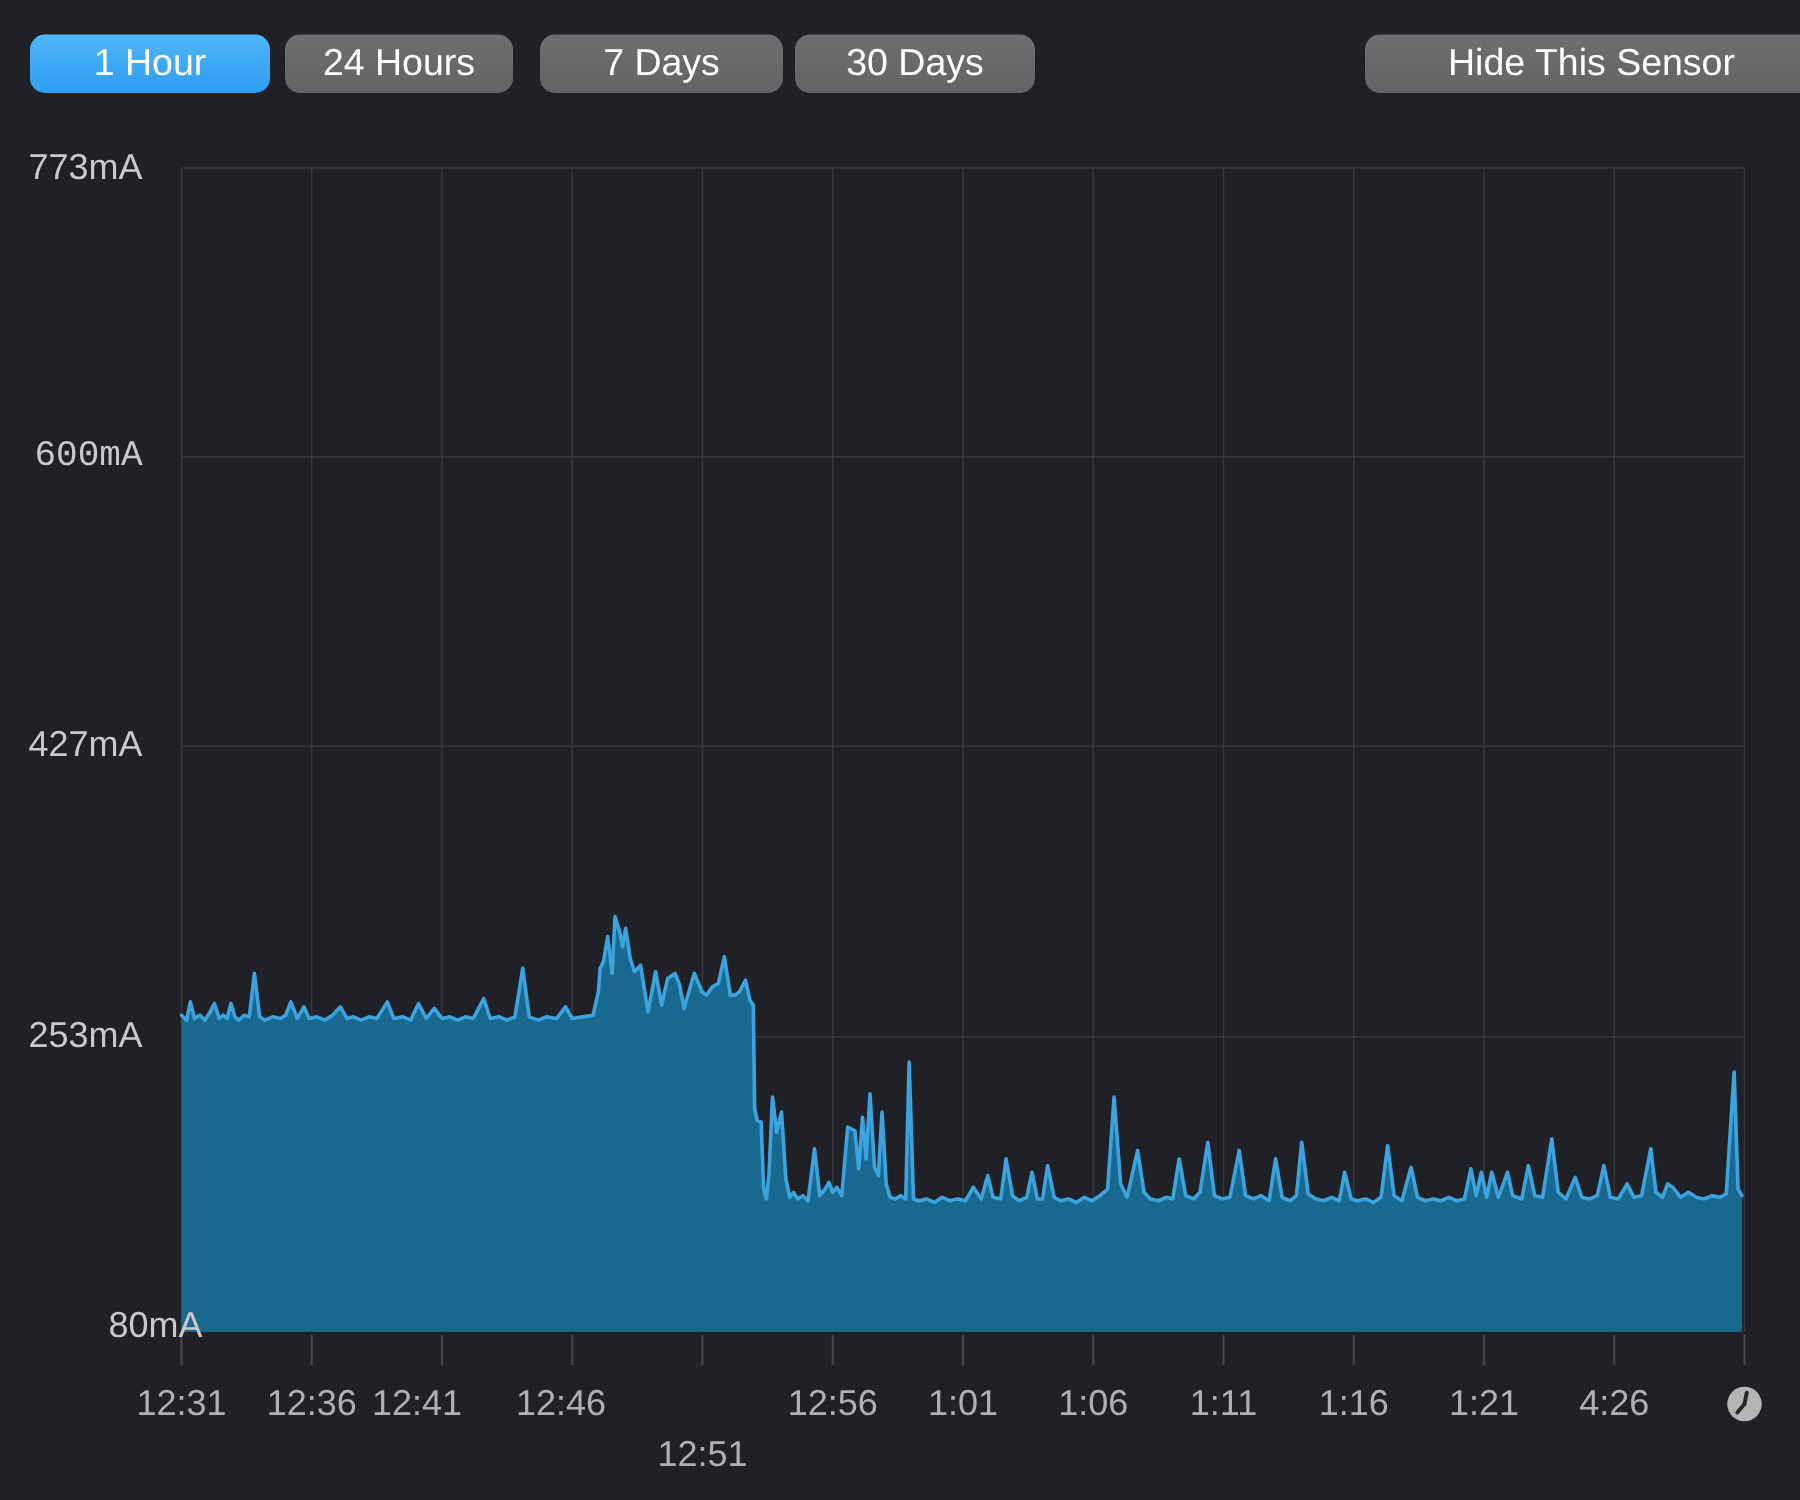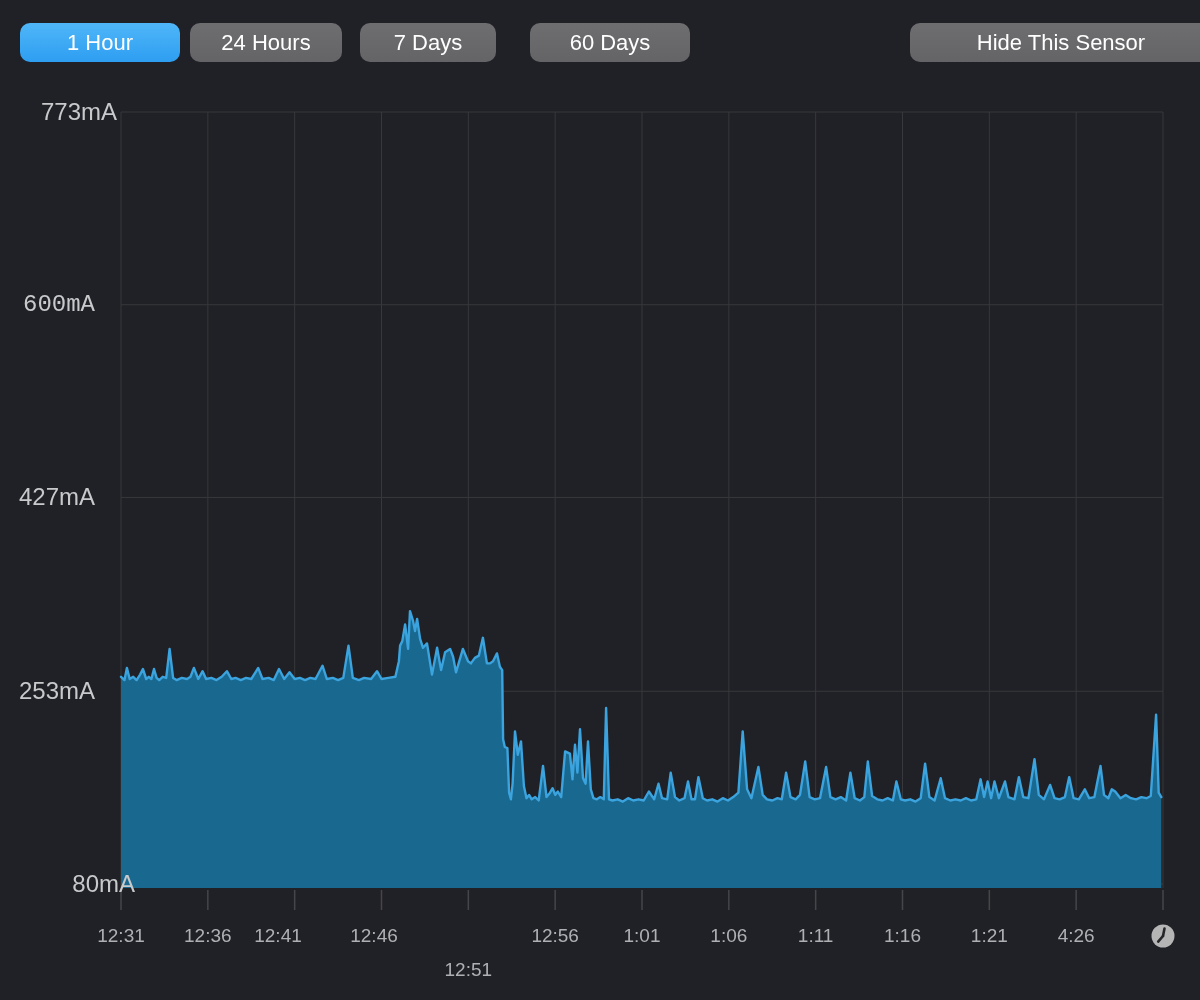--- a/index.html
+++ b/index.html
@@ -6,46 +6,46 @@
   body{
     width:1200px;height:1000px;position:relative;overflow:hidden;
     background:#202126;
     font-family:"Liberation Sans","DejaVu Sans",sans-serif;
     -webkit-font-smoothing:antialiased;
   }
   .toolbar{position:absolute;left:0;top:0;width:1200px;height:90px;}
   .btn{
     position:absolute;top:23px;height:39px;border-radius:10px;
     display:flex;align-items:center;justify-content:center;
-    color:#ffffff;font-size:22px;cursor:default;user-select:none;
+    color:#ffffff;font-size:25px;cursor:default;user-select:none;
     border:none;
   }
   .btn.gray{background:linear-gradient(180deg,#6e6e71 0%,#646467 100%);}
   .btn.blue{background:linear-gradient(180deg,#4fb6f8 0%,#2e9ef1 100%);}
   .chart{position:absolute;left:0;top:0;width:1200px;height:1000px;}
   .ylabel{
     position:absolute;color:#c8c9cb;font-size:24px;line-height:24px;
     text-align:right;width:95px;left:0;transform:translateY(-12px);
   }
   .xlabel{
-    position:absolute;color:#aeb0b3;font-size:19px;line-height:24px;
+    position:absolute;color:#aeb0b3;font-size:24px;line-height:24px;
     text-align:center;width:110px;top:924px;transform:translateX(-55px);
   }
   svg{position:absolute;left:0;top:0;}
   .clock{position:absolute;}
 </style>
 </head>
 <body>
 
 <div class="toolbar">
   <div id="range-buttons">
       <button class="btn blue" style="left: 20px; width: 160px;">1 Hour</button>
       <button class="btn gray" style="left: 190px; width: 152px;">24 Hours</button>
-      <button class="btn gray" style="left: 360px; width: 136px;">7 Days</button>
-      <button class="btn gray" style="left: 530px; width: 160px;">60 Days</button>
+      <button class="btn gray" style="left: 360px; width: 162px;">7 Days</button>
+      <button class="btn gray" style="left: 530px; width: 160px;">30 Days</button>
     </div>
   <button class="btn gray" style="left:910px;width:302px;">Hide This Sensor</button>
 </div>
 
 <div class="chart">
   <svg id="plot" width="1200" height="1000" viewBox="0 0 1200 1000">
       <line x1="121" y1="112" x2="121" y2="888" stroke="#37383b" stroke-width="1"></line>
       <line x1="207.83333333333331" y1="112" x2="207.83333333333331" y2="888" stroke="#37383b" stroke-width="1"></line>
       <line x1="294.66666666666663" y1="112" x2="294.66666666666663" y2="888" stroke="#37383b" stroke-width="1"></line>
       <line x1="381.5" y1="112" x2="381.5" y2="888" stroke="#37383b" stroke-width="1"></line>
@@ -77,21 +77,21 @@
       <line x1="1076.1666666666665" y1="890" x2="1076.1666666666665" y2="910" stroke="#44464a" stroke-width="1.5"></line>
       <line x1="1163" y1="890" x2="1163" y2="910" stroke="#44464a" stroke-width="1.5"></line>
       <path d="M121.0 888 L121.0 676.8 L124.5 680.1 L126.9 667.9 L129.7 679.0 L133.2 676.8 L136.6 680.1 L140.1 674.6 L142.9 669.0 L146.2 679.0 L148.8 676.8 L151.4 679.0 L154.0 669.0 L156.6 677.9 L159.2 680.1 L162.7 676.8 L166.2 677.9 L169.6 648.9 L173.1 677.9 L176.6 680.1 L181.8 677.9 L187.0 679.0 L190.5 676.8 L193.9 667.9 L198.3 679.0 L202.6 671.2 L206.1 679.0 L211.3 677.9 L216.5 680.1 L221.7 676.8 L226.9 671.2 L231.3 679.0 L235.6 677.9 L240.8 680.1 L246.0 677.9 L251.3 679.0 L258.2 667.9 L262.5 679.0 L268.6 677.9 L273.8 680.1 L279.0 669.0 L284.2 679.0 L289.5 672.3 L294.7 679.0 L299.9 677.9 L305.1 680.1 L310.3 677.9 L315.5 679.0 L322.5 665.7 L326.8 679.0 L332.9 677.9 L338.1 680.1 L343.3 677.9 L348.5 645.6 L352.8 677.9 L358.9 680.1 L364.1 677.9 L371.1 679.0 L377.0 671.2 L381.5 679.0 L388.4 677.9 L395.4 676.8 L398.9 661.2 L400.1 645.6 L402.3 641.1 L405.1 624.4 L408.1 648.9 L410.0 611.1 L413.1 621.1 L415.0 631.1 L417.1 618.9 L420.1 638.9 L423.0 647.8 L427.0 643.4 L432.0 674.6 L437.1 647.8 L441.1 670.1 L445.1 652.3 L450.1 648.9 L453.1 656.7 L456.0 672.3 L462.9 648.9 L468.0 661.2 L470.9 663.4 L474.9 657.9 L478.9 655.6 L482.9 637.8 L486.9 663.4 L490.0 663.4 L493.0 661.2 L497.0 653.4 L499.9 666.8 L502.2 670.1 L503.1 739.2 L504.8 747.0 L507.4 748.1 L509.1 792.7 L510.9 799.3 L512.6 783.7 L515.0 731.4 L517.8 754.8 L521.0 741.4 L523.9 786.0 L526.5 798.2 L529.1 794.9 L531.7 799.3 L535.2 797.1 L538.7 800.5 L543.0 765.9 L546.5 797.1 L550.0 792.7 L552.6 788.2 L555.2 794.9 L557.8 791.5 L561.2 797.1 L565.1 751.4 L569.9 753.7 L572.5 779.3 L575.0 744.8 L577.4 772.6 L580.0 729.2 L583.0 778.2 L585.6 783.7 L588.0 741.4 L590.8 789.3 L593.4 798.2 L596.8 799.3 L600.3 797.1 L603.8 799.3 L606.1 708.0 L609.0 799.3 L612.5 800.5 L617.7 799.3 L622.9 801.6 L628.1 798.2 L633.3 800.5 L638.5 799.3 L643.7 800.5 L648.9 791.5 L654.2 799.3 L658.5 783.7 L662.0 798.2 L667.2 799.3 L670.7 772.6 L675.0 797.1 L679.3 800.5 L684.5 798.2 L688.0 781.5 L691.5 799.3 L695.0 799.3 L698.4 777.1 L702.8 798.2 L707.1 800.5 L712.3 799.3 L717.5 801.6 L722.8 798.2 L728.0 800.5 L733.2 797.1 L738.4 792.7 L742.7 731.4 L747.1 789.3 L751.4 798.2 L758.4 767.0 L762.7 794.9 L767.0 799.3 L772.3 800.5 L777.5 798.2 L781.8 799.3 L786.1 772.6 L790.5 797.1 L795.7 799.3 L800.0 794.9 L805.2 761.5 L809.6 797.1 L814.8 799.3 L820.0 798.2 L826.1 767.0 L830.4 797.1 L835.6 799.3 L840.8 797.1 L846.1 800.5 L850.4 772.6 L854.7 798.2 L860.0 800.5 L864.3 797.1 L867.8 761.5 L872.1 796.0 L877.3 799.3 L882.5 800.5 L887.7 798.2 L892.9 800.5 L896.4 781.5 L900.8 799.3 L905.1 800.5 L910.3 799.3 L915.5 801.6 L920.7 798.2 L925.1 763.7 L929.4 797.1 L934.6 800.5 L940.7 778.2 L945.0 798.2 L950.3 800.5 L955.5 799.3 L960.7 800.5 L965.9 798.2 L971.1 800.5 L976.3 799.3 L980.6 779.3 L984.1 797.1 L987.6 781.5 L991.1 798.2 L994.5 781.5 L998.9 798.2 L1005.0 781.5 L1008.4 797.1 L1014.5 799.3 L1018.9 777.1 L1023.2 797.1 L1028.4 798.2 L1034.5 759.2 L1038.8 794.9 L1044.0 799.3 L1050.1 784.9 L1054.5 798.2 L1059.7 799.3 L1064.9 797.1 L1069.2 777.1 L1073.6 798.2 L1078.8 799.3 L1084.8 789.3 L1089.2 798.2 L1094.4 797.1 L1100.5 765.9 L1104.0 794.9 L1108.3 798.2 L1111.8 789.3 L1115.2 791.5 L1120.5 798.2 L1125.7 794.9 L1130.9 798.2 L1136.1 799.3 L1141.3 797.1 L1146.5 798.2 L1150.8 796.0 L1156.1 714.7 L1158.7 792.7 L1161.3 797.1 L1161.3 888 Z" fill="#19688f" stroke="none"></path>
       <path d="M121.0 676.8 L124.5 680.1 L126.9 667.9 L129.7 679.0 L133.2 676.8 L136.6 680.1 L140.1 674.6 L142.9 669.0 L146.2 679.0 L148.8 676.8 L151.4 679.0 L154.0 669.0 L156.6 677.9 L159.2 680.1 L162.7 676.8 L166.2 677.9 L169.6 648.9 L173.1 677.9 L176.6 680.1 L181.8 677.9 L187.0 679.0 L190.5 676.8 L193.9 667.9 L198.3 679.0 L202.6 671.2 L206.1 679.0 L211.3 677.9 L216.5 680.1 L221.7 676.8 L226.9 671.2 L231.3 679.0 L235.6 677.9 L240.8 680.1 L246.0 677.9 L251.3 679.0 L258.2 667.9 L262.5 679.0 L268.6 677.9 L273.8 680.1 L279.0 669.0 L284.2 679.0 L289.5 672.3 L294.7 679.0 L299.9 677.9 L305.1 680.1 L310.3 677.9 L315.5 679.0 L322.5 665.7 L326.8 679.0 L332.9 677.9 L338.1 680.1 L343.3 677.9 L348.5 645.6 L352.8 677.9 L358.9 680.1 L364.1 677.9 L371.1 679.0 L377.0 671.2 L381.5 679.0 L388.4 677.9 L395.4 676.8 L398.9 661.2 L400.1 645.6 L402.3 641.1 L405.1 624.4 L408.1 648.9 L410.0 611.1 L413.1 621.1 L415.0 631.1 L417.1 618.9 L420.1 638.9 L423.0 647.8 L427.0 643.4 L432.0 674.6 L437.1 647.8 L441.1 670.1 L445.1 652.3 L450.1 648.9 L453.1 656.7 L456.0 672.3 L462.9 648.9 L468.0 661.2 L470.9 663.4 L474.9 657.9 L478.9 655.6 L482.9 637.8 L486.9 663.4 L490.0 663.4 L493.0 661.2 L497.0 653.4 L499.9 666.8 L502.2 670.1 L503.1 739.2 L504.8 747.0 L507.4 748.1 L509.1 792.7 L510.9 799.3 L512.6 783.7 L515.0 731.4 L517.8 754.8 L521.0 741.4 L523.9 786.0 L526.5 798.2 L529.1 794.9 L531.7 799.3 L535.2 797.1 L538.7 800.5 L543.0 765.9 L546.5 797.1 L550.0 792.7 L552.6 788.2 L555.2 794.9 L557.8 791.5 L561.2 797.1 L565.1 751.4 L569.9 753.7 L572.5 779.3 L575.0 744.8 L577.4 772.6 L580.0 729.2 L583.0 778.2 L585.6 783.7 L588.0 741.4 L590.8 789.3 L593.4 798.2 L596.8 799.3 L600.3 797.1 L603.8 799.3 L606.1 708.0 L609.0 799.3 L612.5 800.5 L617.7 799.3 L622.9 801.6 L628.1 798.2 L633.3 800.5 L638.5 799.3 L643.7 800.5 L648.9 791.5 L654.2 799.3 L658.5 783.7 L662.0 798.2 L667.2 799.3 L670.7 772.6 L675.0 797.1 L679.3 800.5 L684.5 798.2 L688.0 781.5 L691.5 799.3 L695.0 799.3 L698.4 777.1 L702.8 798.2 L707.1 800.5 L712.3 799.3 L717.5 801.6 L722.8 798.2 L728.0 800.5 L733.2 797.1 L738.4 792.7 L742.7 731.4 L747.1 789.3 L751.4 798.2 L758.4 767.0 L762.7 794.9 L767.0 799.3 L772.3 800.5 L777.5 798.2 L781.8 799.3 L786.1 772.6 L790.5 797.1 L795.7 799.3 L800.0 794.9 L805.2 761.5 L809.6 797.1 L814.8 799.3 L820.0 798.2 L826.1 767.0 L830.4 797.1 L835.6 799.3 L840.8 797.1 L846.1 800.5 L850.4 772.6 L854.7 798.2 L860.0 800.5 L864.3 797.1 L867.8 761.5 L872.1 796.0 L877.3 799.3 L882.5 800.5 L887.7 798.2 L892.9 800.5 L896.4 781.5 L900.8 799.3 L905.1 800.5 L910.3 799.3 L915.5 801.6 L920.7 798.2 L925.1 763.7 L929.4 797.1 L934.6 800.5 L940.7 778.2 L945.0 798.2 L950.3 800.5 L955.5 799.3 L960.7 800.5 L965.9 798.2 L971.1 800.5 L976.3 799.3 L980.6 779.3 L984.1 797.1 L987.6 781.5 L991.1 798.2 L994.5 781.5 L998.9 798.2 L1005.0 781.5 L1008.4 797.1 L1014.5 799.3 L1018.9 777.1 L1023.2 797.1 L1028.4 798.2 L1034.5 759.2 L1038.8 794.9 L1044.0 799.3 L1050.1 784.9 L1054.5 798.2 L1059.7 799.3 L1064.9 797.1 L1069.2 777.1 L1073.6 798.2 L1078.8 799.3 L1084.8 789.3 L1089.2 798.2 L1094.4 797.1 L1100.5 765.9 L1104.0 794.9 L1108.3 798.2 L1111.8 789.3 L1115.2 791.5 L1120.5 798.2 L1125.7 794.9 L1130.9 798.2 L1136.1 799.3 L1141.3 797.1 L1146.5 798.2 L1150.8 796.0 L1156.1 714.7 L1158.7 792.7 L1161.3 797.1 " fill="none" stroke="#3ba3de" stroke-width="2.4" stroke-linejoin="round" stroke-linecap="round"></path>
     </svg>
   <div id="ylabels">
       <div class="ylabel" style="top: 884px; margin-left: 40px;">80mA</div>
       <div class="ylabel" style="top: 691.278px;">253mA</div>
       <div class="ylabel" style="top: 497.443px;">427mA</div>
       <div class="ylabel" style="top: 304.722px; font-family: Liberation Mono, monospace;">600mA</div>
-      <div class="ylabel" style="top: 112px; margin-left: 22px;">773mA</div>
+      <div class="ylabel" style="top: 112px;">773mA</div>
     </div>
   <div id="xlabels">
       <div class="xlabel" style="left: 121px;">12:31</div>
       <div class="xlabel" style="left: 207.833px;">12:36</div>
       <div class="xlabel" style="left: 278px;">12:41</div>
       <div class="xlabel" style="left: 374px;">12:46</div>
       <div class="xlabel" style="left: 468.333px; margin-top: 34px;">12:51</div>
       <div class="xlabel" style="left: 555.167px;">12:56</div>
       <div class="xlabel" style="left: 642px;">1:01</div>
       <div class="xlabel" style="left: 728.833px;">1:06</div>

